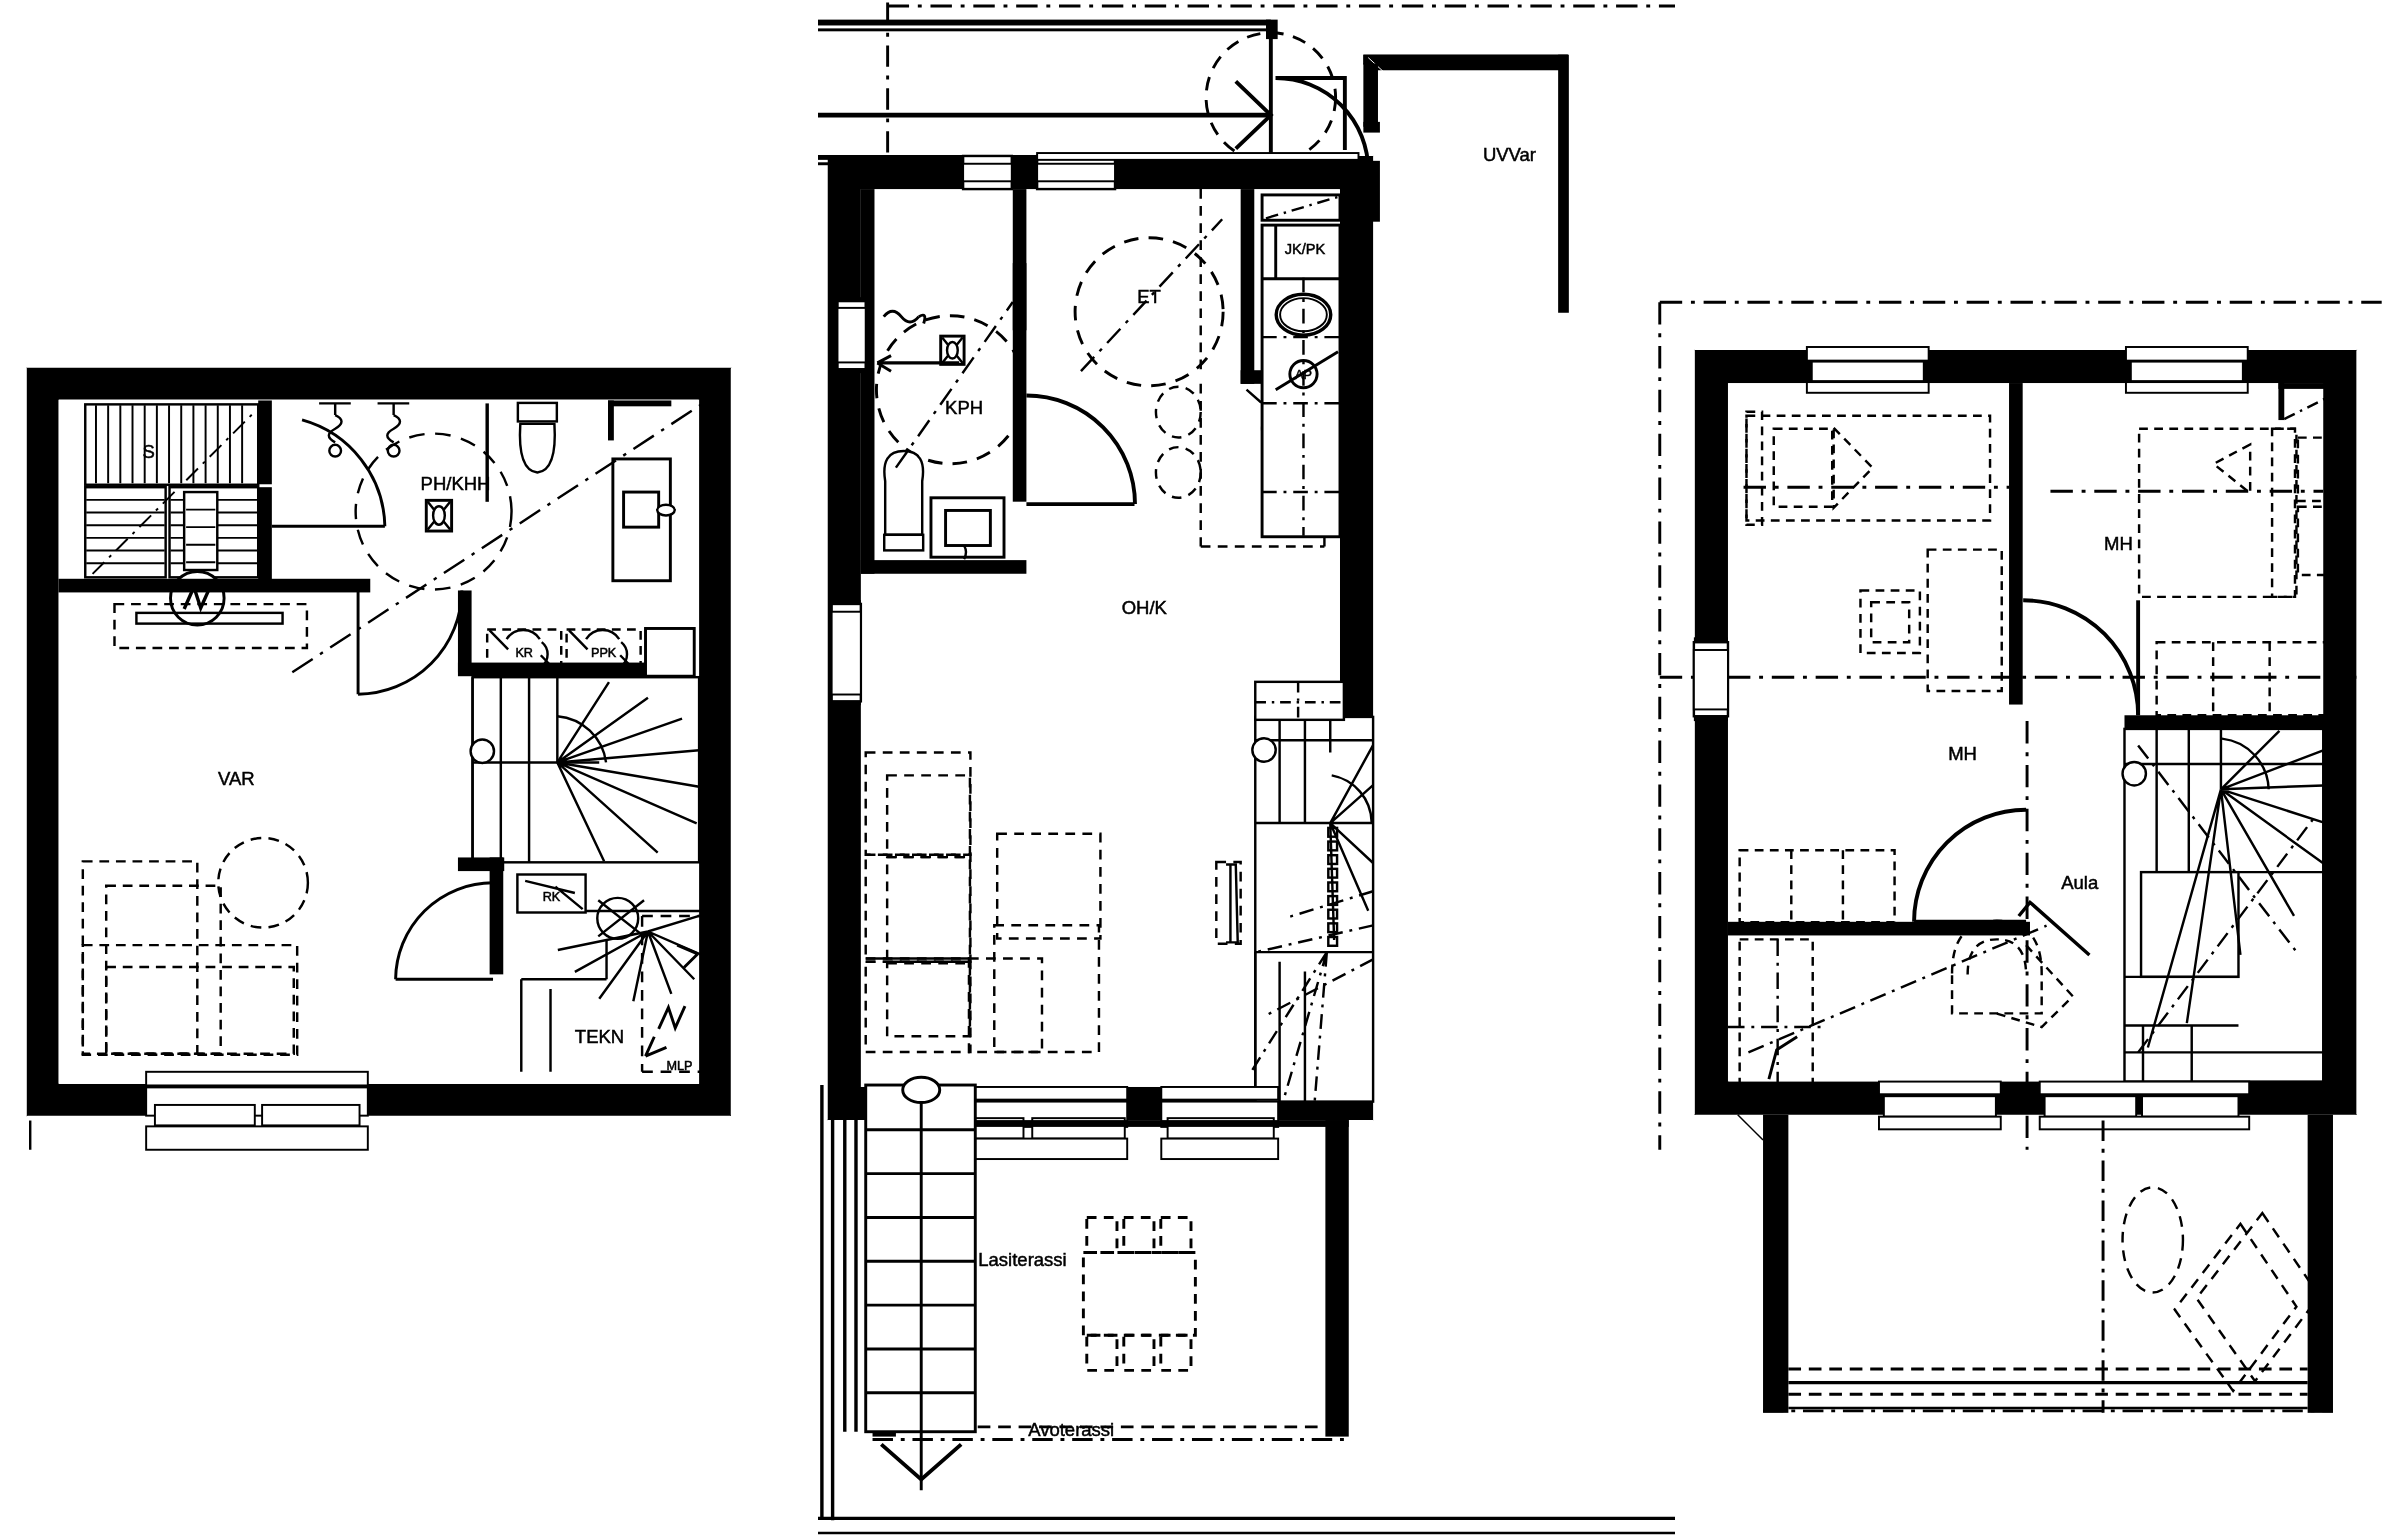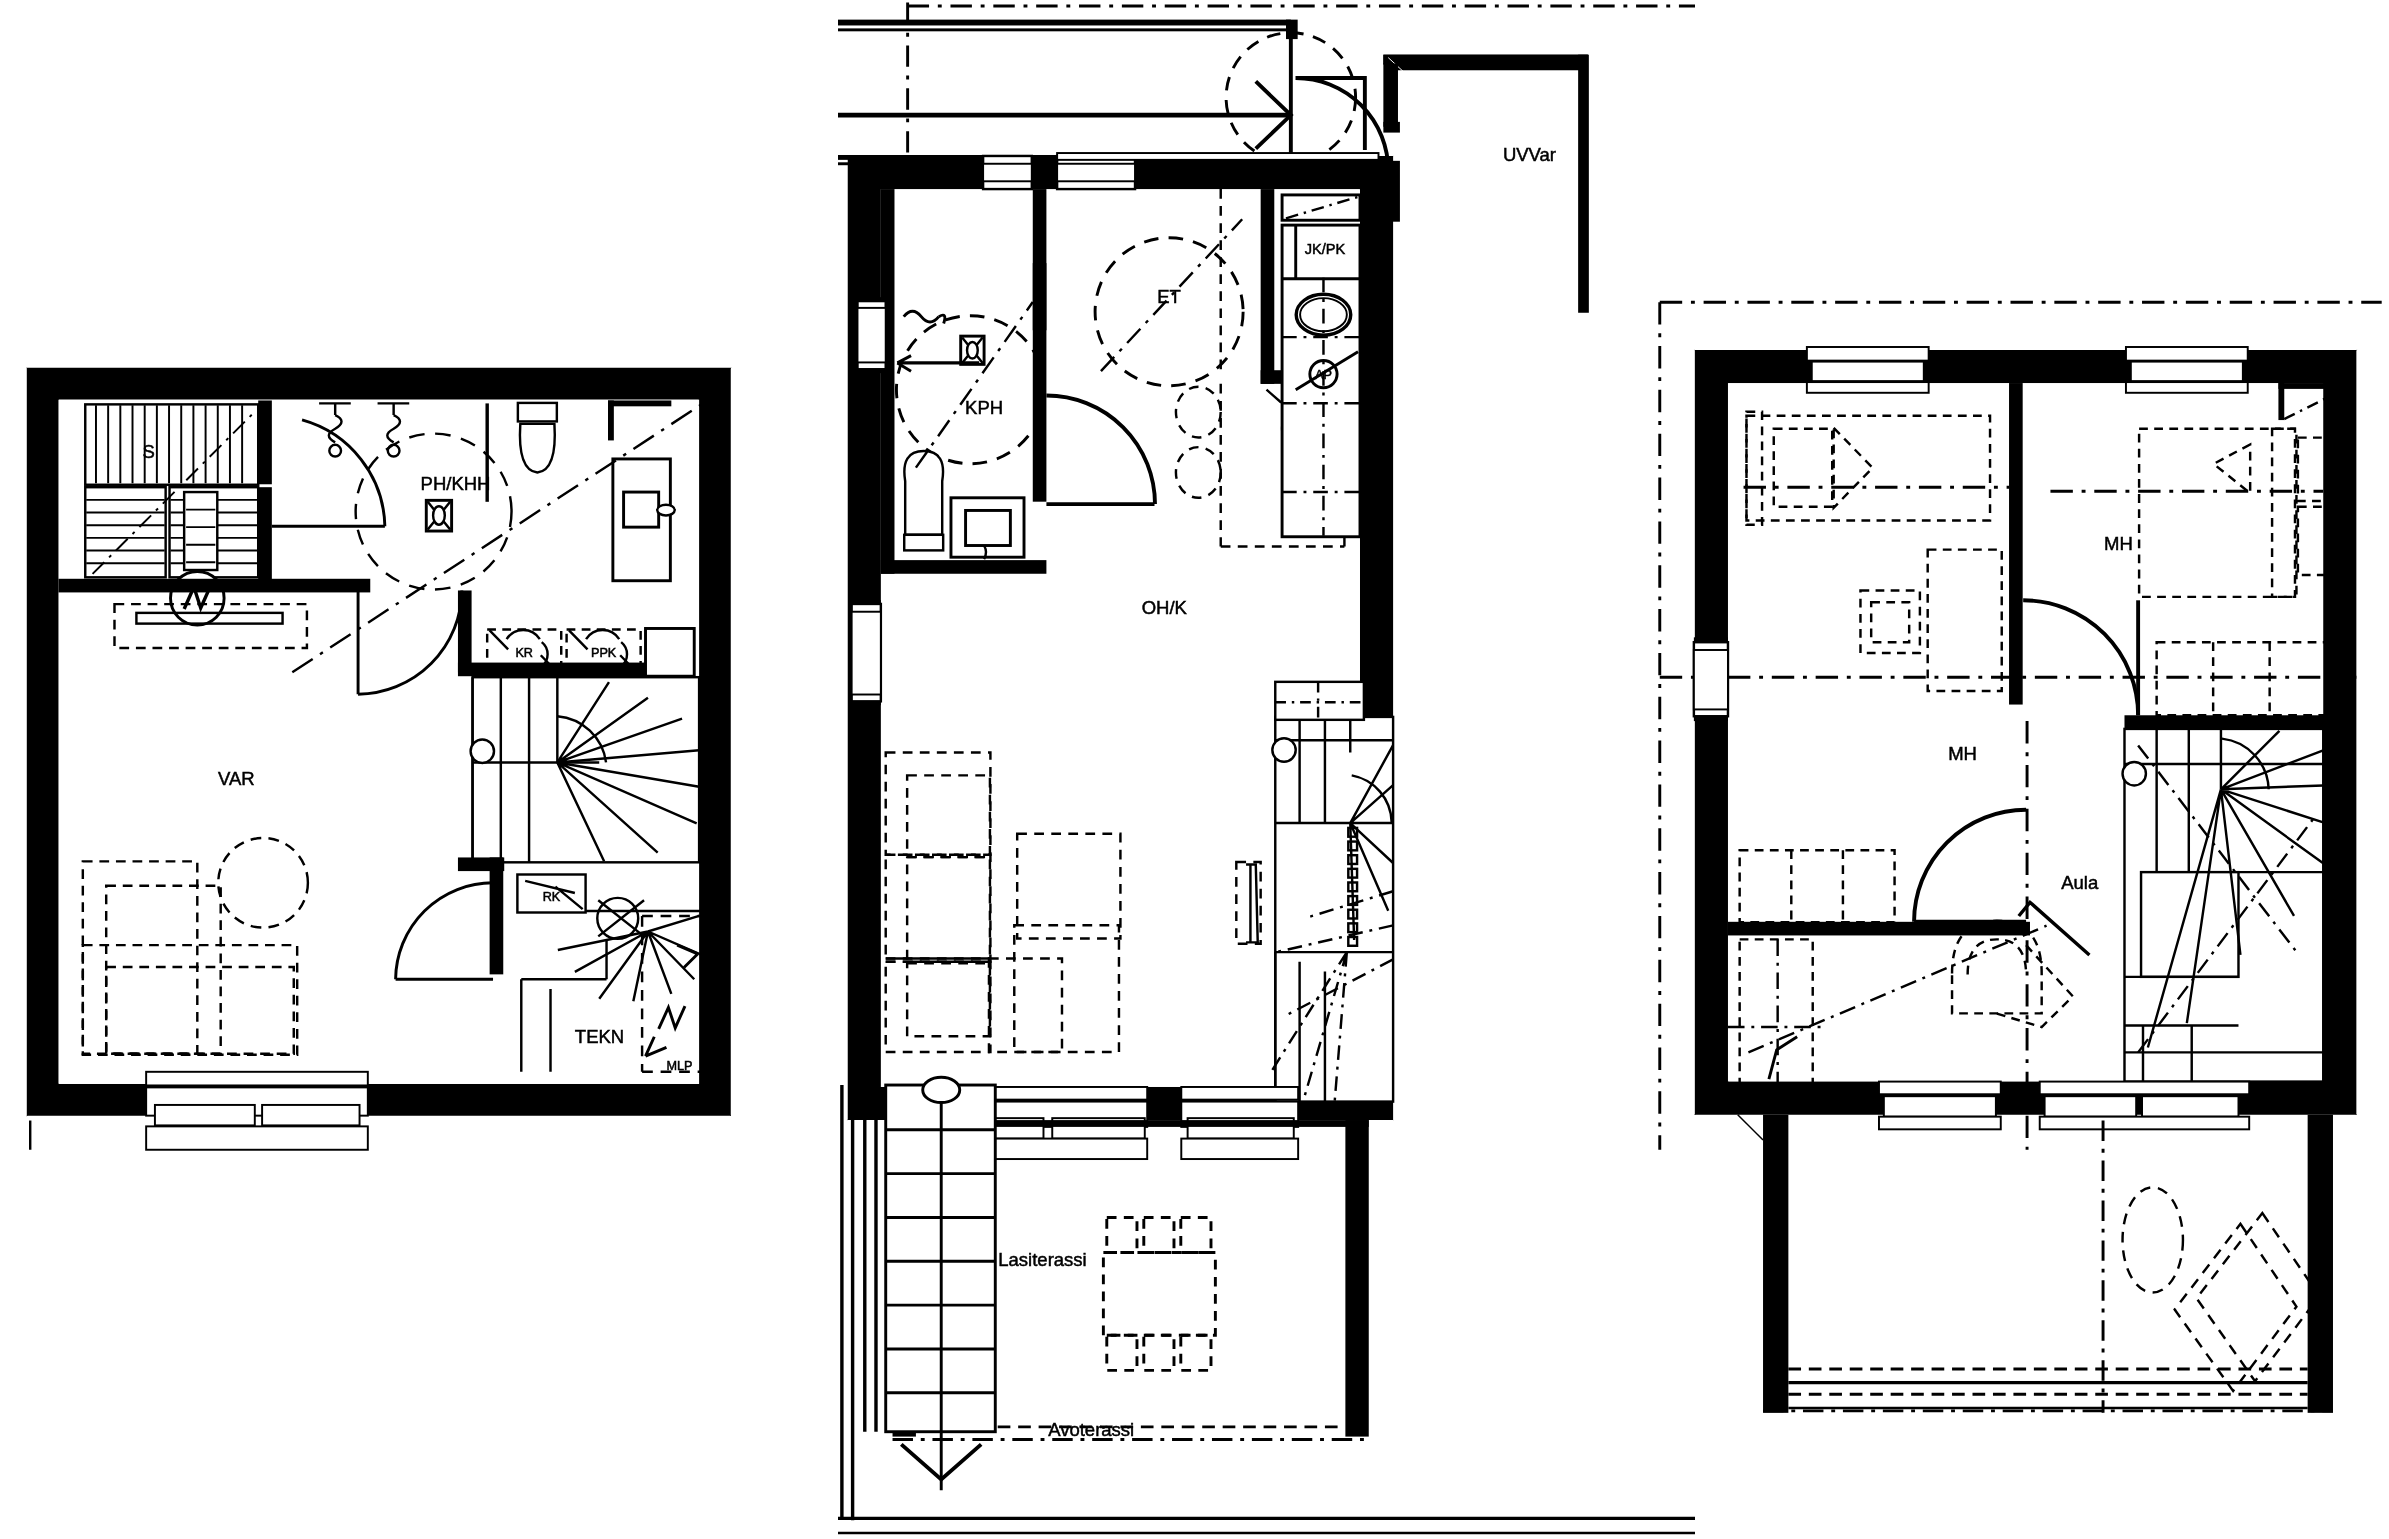--- a/index.html
+++ b/index.html
@@ -185,21 +185,21 @@
 
     <rect x="300" y="2200" width="455" height="28" fill="#fff" stroke="#000" stroke-width="4"></rect>
     <rect x="300" y="2232" width="455" height="58" fill="#fff" stroke="#000" stroke-width="4"></rect>
     <rect x="318" y="2268" width="205" height="42" fill="#fff" stroke="#000" stroke-width="4"></rect>
     <rect x="538" y="2268" width="200" height="42" fill="#fff" stroke="#000" stroke-width="4"></rect>
     <rect x="300" y="2312" width="455" height="48" fill="#fff" stroke="#000" stroke-width="4"></rect>
   </g>
 </svg>
 </div>
 
-<div class="plan" style="left:838px;top:0px;text-align:right;">
+<div class="plan" style="left:818px;top:0px;text-align:right;">
 <svg width="857" height="1539" viewBox="0 0 1760 3160">
   <g stroke="#000" fill="none">
 
     <g>
       <rect x="0" y="40" width="930" height="12" fill="#000" stroke="none"></rect>
       <rect x="0" y="58" width="930" height="6" fill="#000" stroke="none"></rect>
       <path d="M0,236 L930,236" stroke="#000" stroke-width="10"></path>
       <rect x="0" y="318" width="930" height="10" fill="#000" stroke="none"></rect>
       <rect x="0" y="333" width="930" height="6" fill="#000" stroke="none"></rect>
       <path d="M930,52 L930,328" stroke="#000" stroke-width="8"></path>

